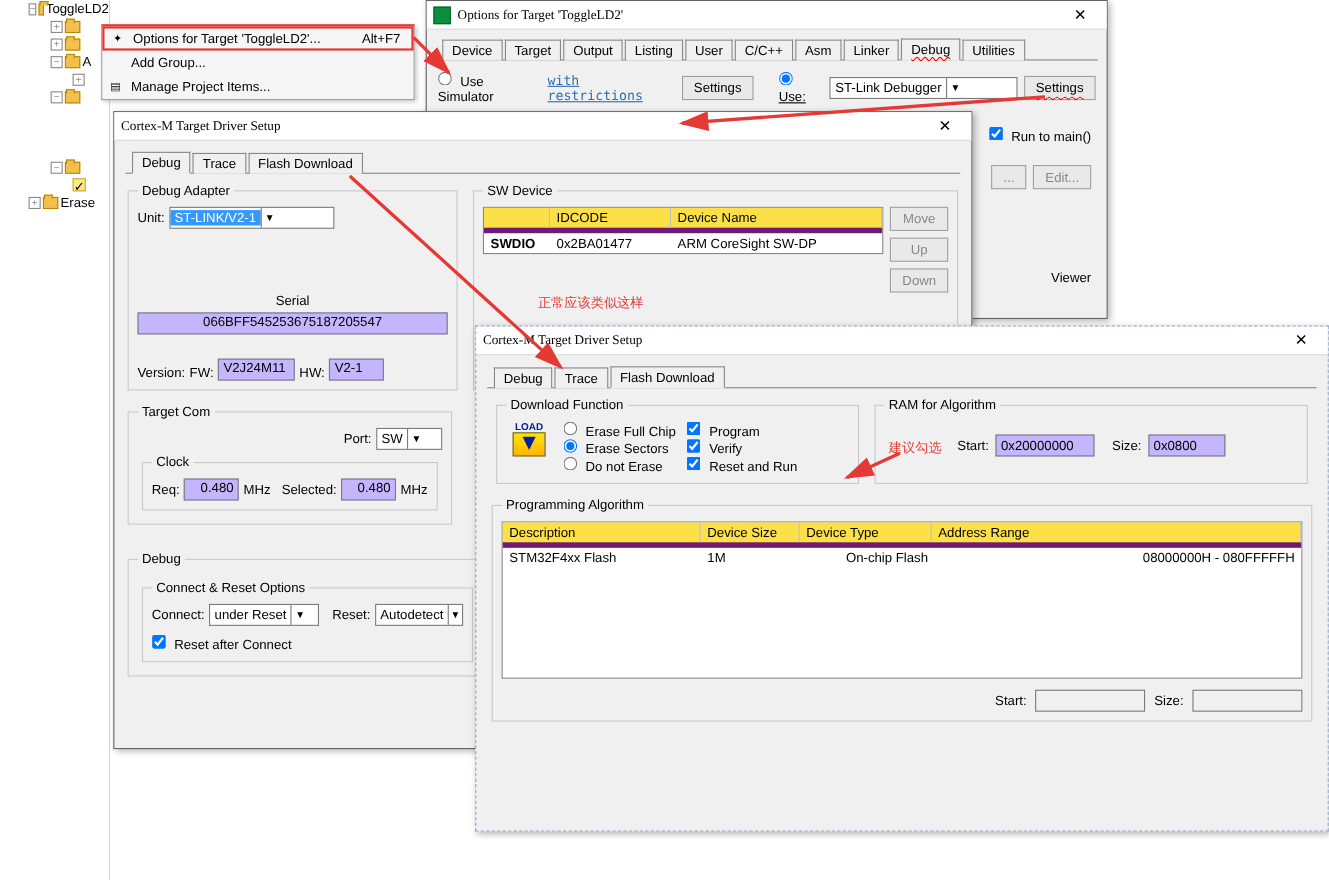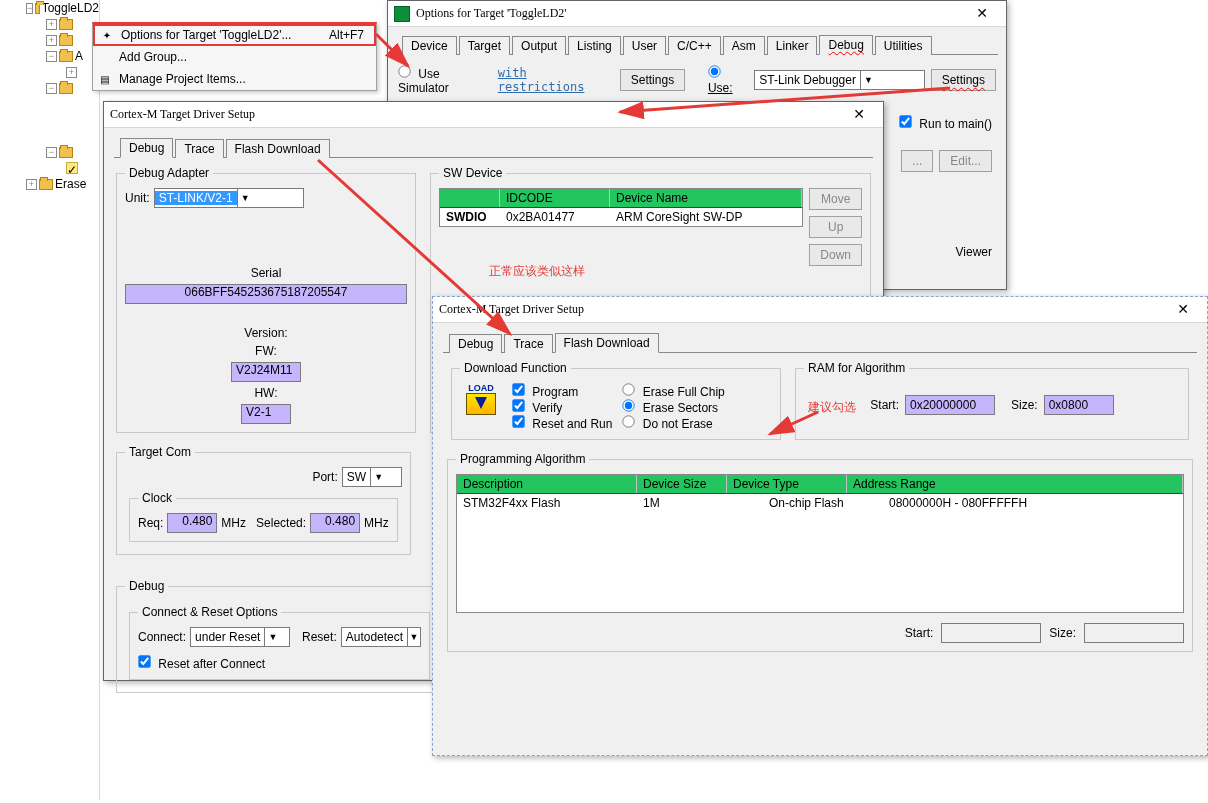--- a/index.html
+++ b/index.html
@@ -44,21 +44,21 @@
   .tab.active-bottom { border-bottom:1px solid #f0f0f0; font-weight:normal;}
   .tab.active-wavy { border-bottom:1px solid #f0f0f0;}
   .tab.active-wavy span{ text-decoration:underline wavy red 1px; text-underline-offset:2px;}
 
   
   .opt-body { padding:6px 10px; position:relative;}
   .link { color:#2f6fb1; text-decoration:underline;}
 
   
   .tbl { border:1px solid #888; background:#fff;}
-  .tbl .hdr { display:flex; background:#22c55e; border-bottom:1px solid #701a75;}
+  .tbl .hdr { display:flex; background:#fde047; border-bottom:5px solid #701a75;}
   .tbl .hdr>div { border-right:1px solid #c0c0c0; padding:2px 6px;}
   .tbl .row { display:flex;}
   .tbl .row>div { padding:2px 6px;}
 
   
   .arrow-svg{ position:absolute; pointer-events:none;}
 
   .dashed-border { border:1px dashed #88a4d6;}
 </style>
 </head>
@@ -196,21 +196,21 @@
       <legend>Debug Adapter</legend>
       <div style="display:flex; align-items:center; gap:4px;">
         <span>Unit:</span>
         <span class="dropdown" style="width:150px;">
             <span class="val sel">ST-LINK/V2-1</span>
             <span class="arrow">▼</span>
           </span>
       </div>
       <div style="text-align:center; margin-top:58px;">Serial</div>
       <div class="field" style="width:100%; margin-top:4px; text-align:center;">066BFF545253675187205547</div>
-      <div style="display:flex; align-items:center; gap:4px; margin-top:22px;flex-direction:column;">
+      <div style="display:flex; align-items:flex-end; gap:4px; margin-top:22px;">
         <span>Version:</span>
         <span>FW:</span>
         <span class="field" style="width:70px;">V2J24M11</span>
         <span>HW:</span>
         <span class="field" style="width:50px;">V2-1</span>
       </div>
     </fieldset>
 
     <fieldset class="grp" style="flex:1;">
       <legend>SW Device</legend>
@@ -304,28 +304,28 @@
     <fieldset class="grp" style="width:330px;">
       <legend>Download Function</legend>
       <div style="display:flex; gap:10px;">
         <div style="width:42px;">
           <div style="font-size:9px; font-weight:bold; color:#0020a0; text-align:center;">LOAD</div>
           <div style="width:30px;height:22px;background:linear-gradient(#ffe600,#ffb400);border:1px solid #665500;margin:0 auto;position:relative;">
             <div style="position:absolute;left:8px;top:3px;width:0;height:0;border-left:6px solid transparent;border-right:6px solid transparent;border-top:12px solid #0020a0;"></div>
           </div>
         </div>
         <div>
+          <label style="display:block;"><input type="radio" name="erase" style=""> <span>Erase Full Chip</span></label>
+          <label style="display:block;"><input type="radio" name="erase" checked="" style=""> <span>Erase Sectors</span></label>
+          <label style="display:block;"><input type="radio" name="erase" style=""> <span>Do not Erase</span></label>
+        </div>
+        <div>
           <label style="display:block;"><input type="checkbox" checked="" style=""> <span>Program</span></label>
           <label style="display:block;"><input type="checkbox" checked="" style=""> <span>Verify</span></label>
           <label style="display:block;"><input type="checkbox" checked="" style=""> <span>Reset and Run</span></label>
-        </div>
-        <div>
-          <label style="display:block;"><input type="radio" name="erase" style=""> <span>Erase Full Chip</span></label>
-          <label style="display:block;"><input type="radio" name="erase" checked="" style=""> <span>Erase Sectors</span></label>
-          <label style="display:block;"><input type="radio" name="erase" style=""> <span>Do not Erase</span></label>
         </div>
       </div>
     </fieldset>
 
     <span style="position:absolute; left:375px; top:102px; color:#e53935; font-family:'Microsoft YaHei';">建议勾选</span>
 
     <fieldset class="grp" style="flex:1;">
       <legend>RAM for Algorithm</legend>
       <div style="display:flex; align-items:center; gap:6px; margin-top:12px; justify-content:center;">
         <span>Start:</span>
@@ -342,21 +342,21 @@
       <div class="hdr">
         <div style="width:180px;">Description</div>
         <div style="width:90px;">Device Size</div>
         <div style="width:120px;">Device Type</div>
         <div style="flex:1;">Address Range</div>
       </div>
       <div class="row">
         <div style="width:180px;">STM32F4xx Flash</div>
         <div style="width:90px;">1M</div>
         <div style="width:120px;margin-left:36px;">On-chip Flash</div>
-        <div style="flex:1;">08000000H - 080FFFFFH</div>
+        <div style="flex:1;text-align:right;">08000000H - 080FFFFFH</div>
       </div>
       <div style="height:100px;"></div>
     </div>
     <div style="display:flex; justify-content:flex-end; gap:8px; margin-top:10px; align-items:center;">
       <span>Start:</span>
       <input class="field" style="width: 100px; background: rgb(240, 240, 240);" disabled="">
       <span>Size:</span>
       <input class="field" style="width: 100px; background: rgb(240, 240, 240);" disabled="">
     </div>
   </fieldset>

